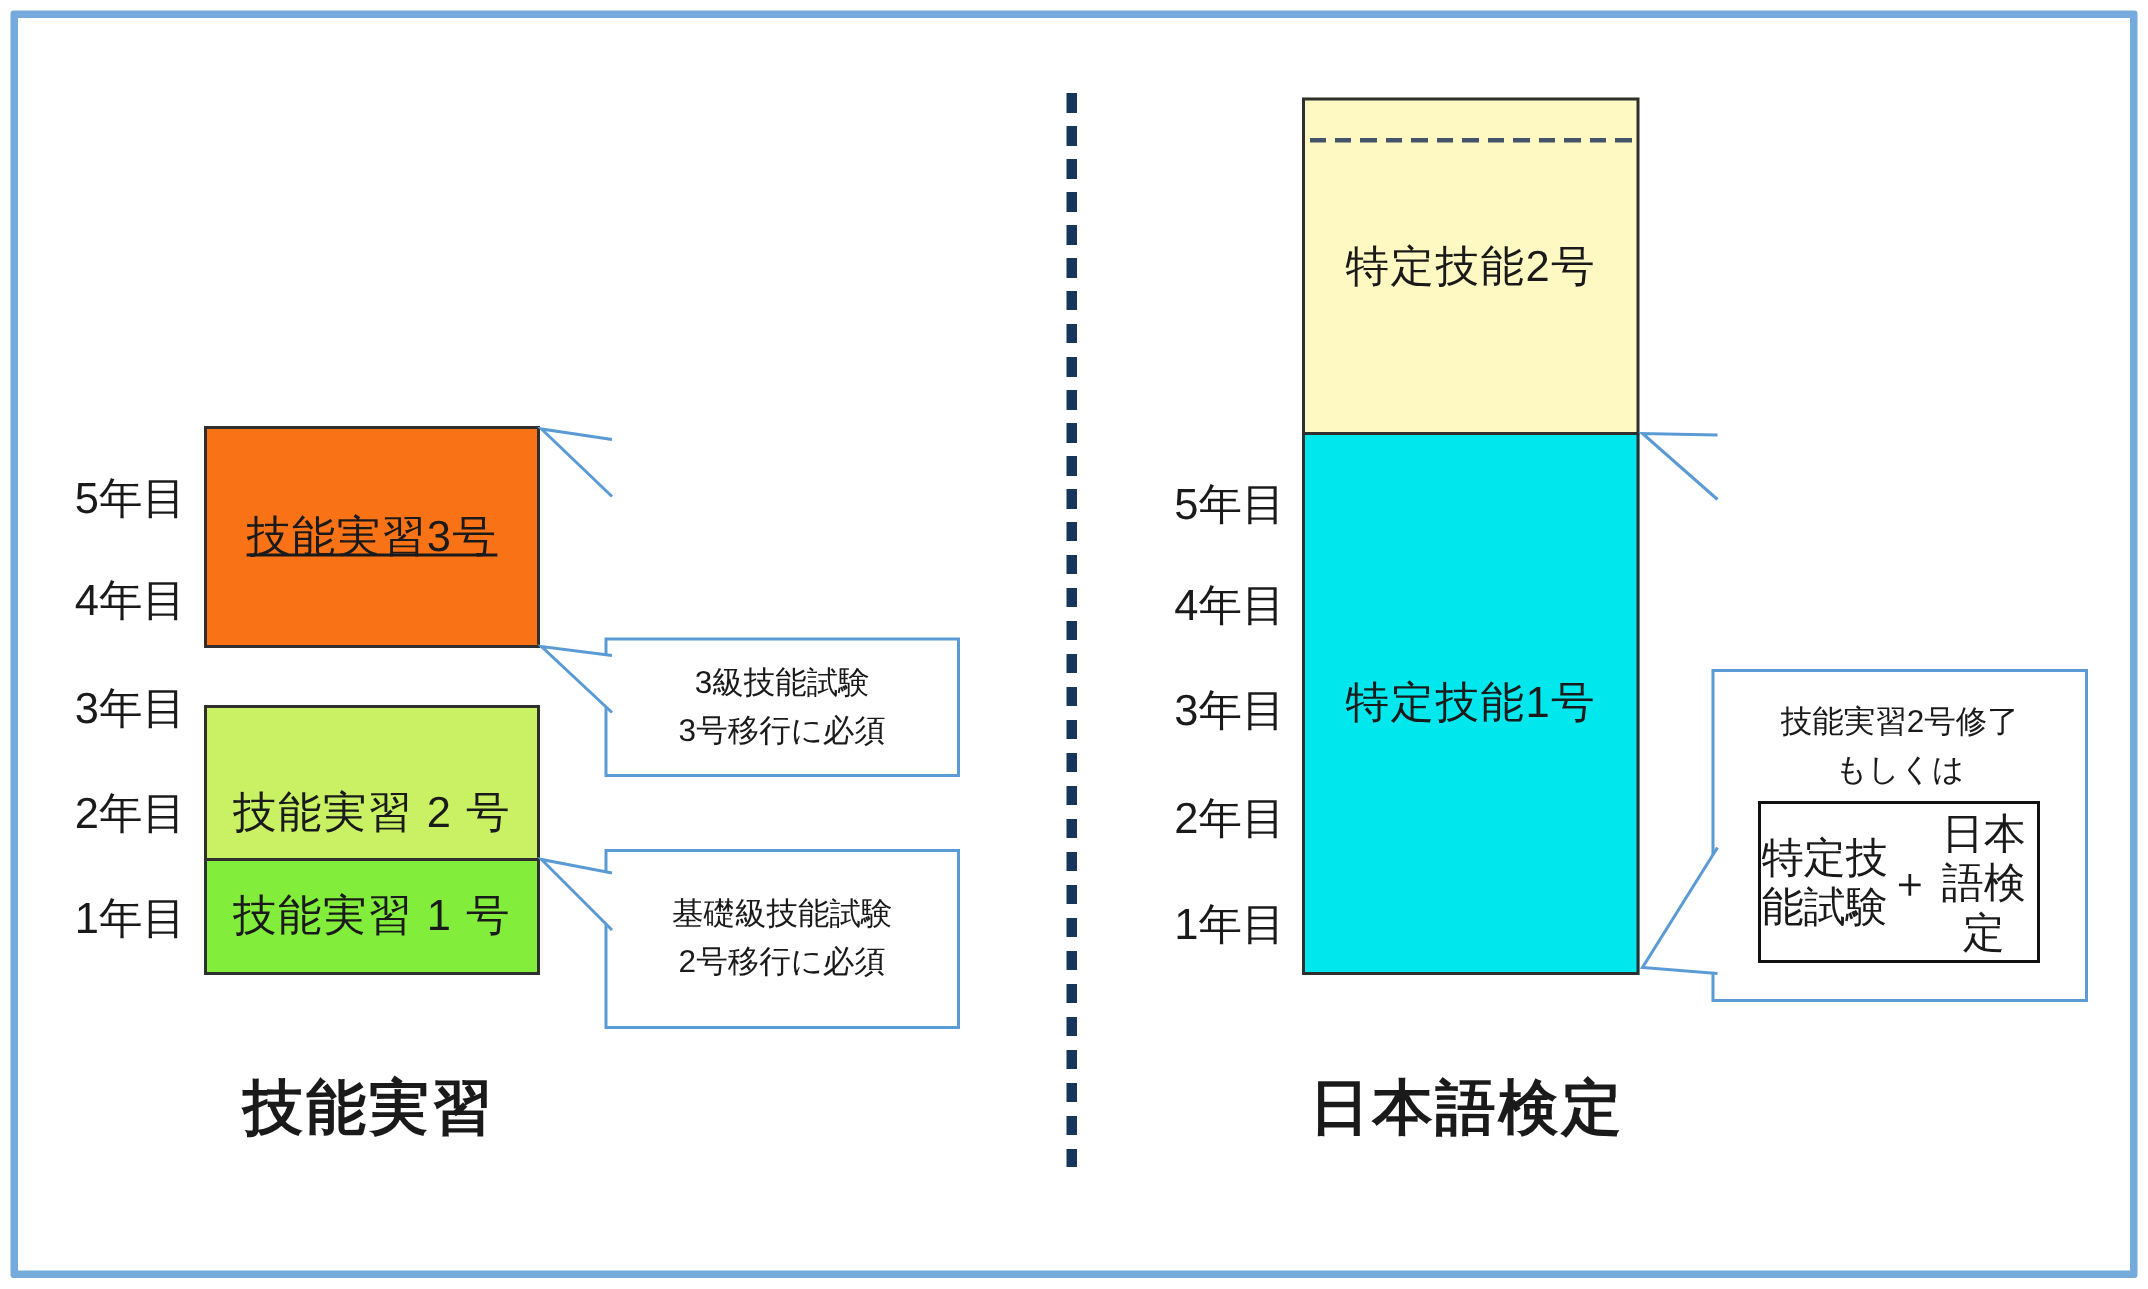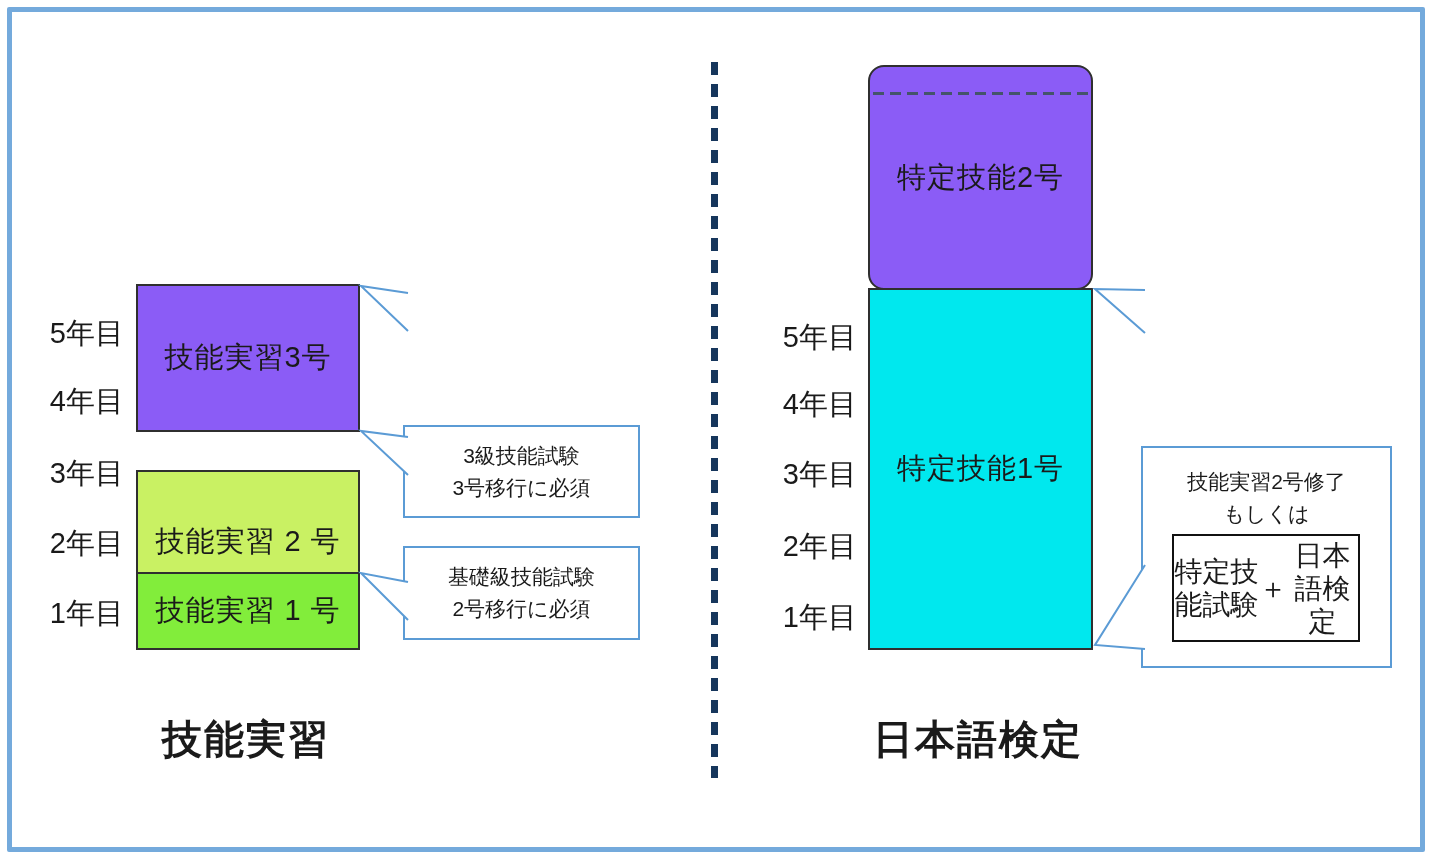--- a/index.html
+++ b/index.html
@@ -7,37 +7,37 @@
     position:relative;width:1432px;height:859px;background:#ffffff;
     font-family:"Liberation Sans","DejaVu Sans",sans-serif;color:#1a1a1a;overflow:hidden;
   }
   .frame{position:absolute;left:7px;top:7px;right:7px;bottom:7px;border:5px solid #74aadc;border-radius:2px;}
   .divider{
     position:absolute;left:711px;top:62px;width:7px;height:716px;
     background:repeating-linear-gradient(to bottom,#16365c 0 13px,transparent 13px 22px);
   }
   .seg{position:absolute;border:2px solid #2f2f2f;box-sizing:border-box;
        display:flex;align-items:center;justify-content:center;font-size:29px;letter-spacing:1px;}
-  .seg3{left:136px;top:284px;width:224px;height:148px;background:#8b5cf6;}
+  .seg3{left:136px;top:284px;width:224px;height:148px;background:#f97316;text-decoration:underline;}
   .seg2{left:136px;top:430px;width:224px;height:144px;background:#c9f163;margin-top:40px;}
   .seg1{left:136px;top:572px;width:224px;height:78px;background:#82ed3b;}
-  .rseg2{left:868px;top:65px;width:225px;height:225px;background:#8b5cf6;border-radius:16px;}
+  .rseg2{left:868px;top:65px;width:225px;height:225px;background:#fef9c3;}
   .rseg1{left:868px;top:288px;width:225px;height:362px;background:#00e8ee;}
   .dash-line{
     position:absolute;left:873px;top:92px;width:215px;height:3px;
     background:repeating-linear-gradient(to right,#44546a 0 11px,transparent 11px 17px);
   }
   .yr{position:absolute;width:94px;height:36px;line-height:36px;text-align:right;font-size:29px;}
   .yl{left:30px;}  .yrr{left:763px;}
   .callout{position:absolute;border:2px solid #5b9bd5;background:#ffffff;box-sizing:border-box;
            display:flex;flex-direction:column;align-items:center;justify-content:center;
            font-size:21px;line-height:32px;text-align:center;}
   .c1{left:403px;top:280px;width:237px;height:93px;}
   .c2{left:403px;top:425px;width:237px;height:93px;}
-  .c3{left:403px;top:546px;width:237px;height:94px;}
+  .c3{left:403px;top:566px;width:237px;height:120px;}
   .c4{left:1140px;top:282px;width:252px;height:143px;}
   .c5{left:1141px;top:446px;width:251px;height:222px;justify-content:flex-start;padding-top:18px;}
   .inner-box{position:absolute;left:29px;top:86px;width:188px;height:108px;border:2px solid #111;
              box-sizing:border-box;background:#fff;display:flex;flex-direction:row;
              align-items:center;justify-content:center;font-size:28px;line-height:33px;}
   .title{position:absolute;width:240px;height:46px;line-height:46px;text-align:center;
          font-size:40px;font-weight:bold;letter-spacing:2px;top:716px;}
   .title-left{left:126px;} .title-right{left:858px;}
   .tails{position:absolute;left:0;top:0;pointer-events:none;}
 </style>

